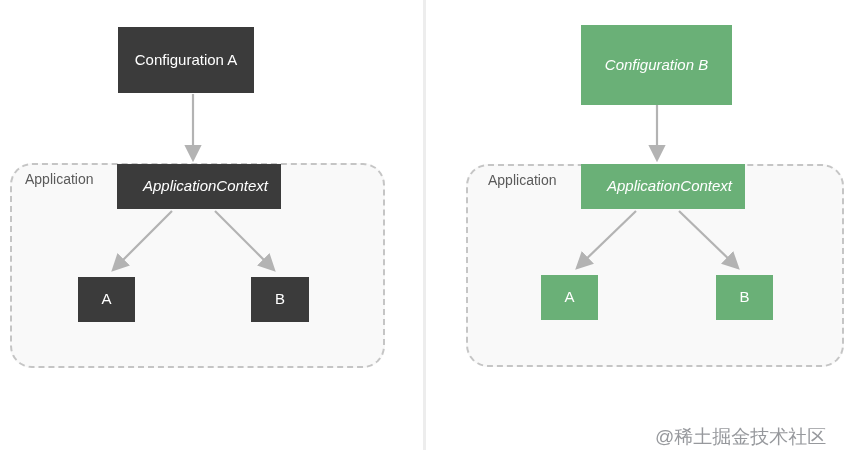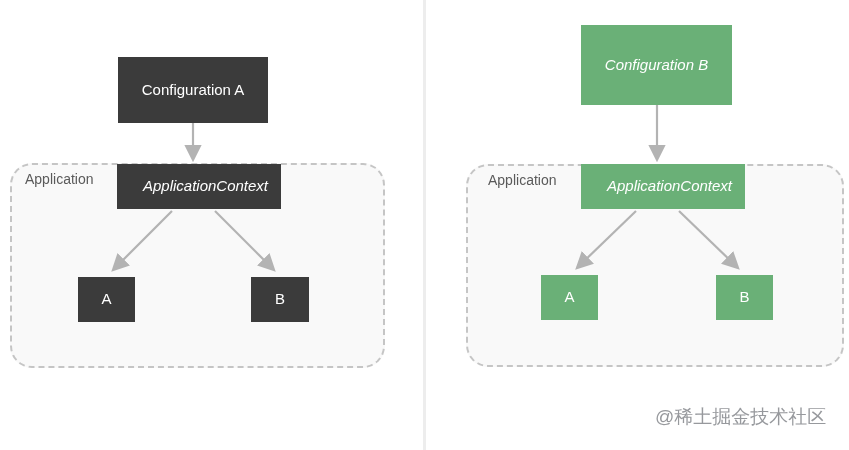--- a/index.html
+++ b/index.html
@@ -71,21 +71,21 @@
     font-size: 15px;
     font-weight: bold;
     letter-spacing: 0.8px;
     color: var(--caption-color, #a5a5a5);
     z-index: 3;
     white-space: nowrap;
   }
   .watermark {
     position: absolute;
     left: 655px;
-    top: 404px;
+    top: 424px;
     font-size: 19px;
     color: rgba(125, 128, 133, 0.8);
     z-index: 4;
     white-space: nowrap;
   }
 </style>
 </head>
 <body>
 
 <div class="stage">
@@ -102,21 +102,21 @@
       </marker>
     </defs>
     <line x1="193" y1="94" x2="193" y2="157" marker-end="url(#ah)"></line>
     <line x1="172" y1="211" x2="115" y2="268" marker-end="url(#ah)"></line>
     <line x1="215" y1="211" x2="272" y2="268" marker-end="url(#ah)"></line>
     <line x1="657" y1="94" x2="657" y2="157" marker-end="url(#ah)"></line>
     <line x1="636" y1="211" x2="579" y2="266" marker-end="url(#ah)"></line>
     <line x1="679" y1="211" x2="736" y2="266" marker-end="url(#ah)"></line>
   </svg>
 
-  <div class="node" style="left: 118px; top: 27px; width: 150px; height: 66px; background-color: rgb(59, 59, 59); margin-top: 30px;">Configuration A</div>
+  <div class="node" style="left: 118px; top: 27px; width: 136px; height: 66px; background-color: rgb(59, 59, 59);">Configuration A</div>
 
   <div class="group-label" style="left:25px; top:171px;">Application</div>
 
   <div class="node italic" style="left: 117px; top: 164px; width: 151px; height: 45px; background-color: rgb(59, 59, 59);">ApplicationContext</div>
 
   <div class="node" style="left: 78px; top: 277px; width: 57px; height: 45px; background-color: rgb(59, 59, 59);">A</div>
 
   <div class="node" style="left: 251px; top: 277px; width: 58px; height: 45px; background-color: rgb(59, 59, 59);">B</div>
 
 

